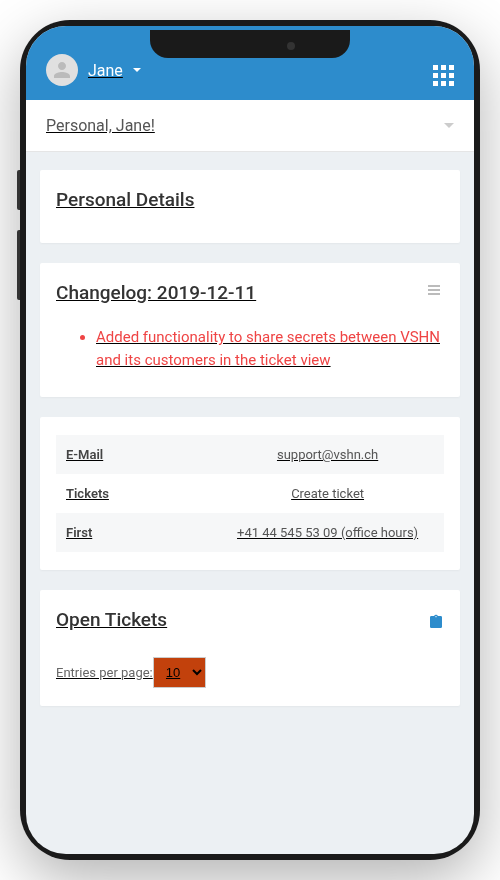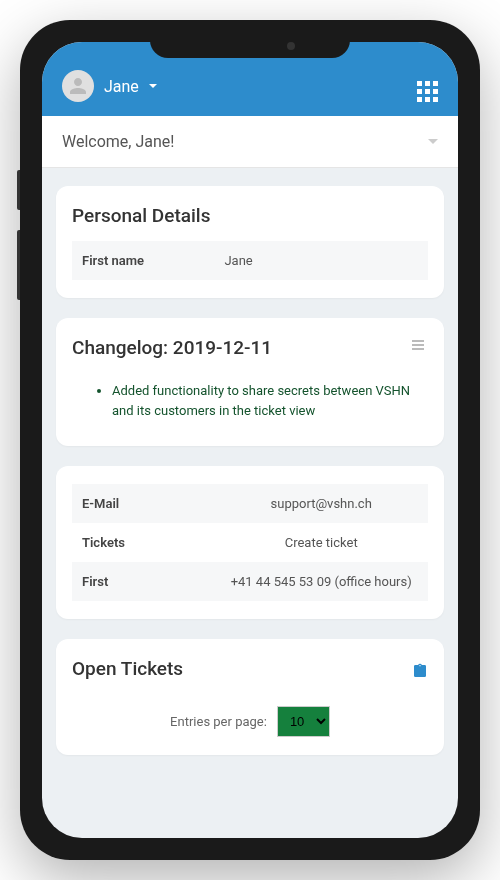--- a/index.html
+++ b/index.html
@@ -9,23 +9,24 @@
       display: flex;
       justify-content: center;
       align-items: flex-start;
       padding: 20px;
     }
     .phone-frame {
       width: 460px;
       height: 840px;
       background: #1a1a1a;
       border-radius: 50px;
-      padding: 22px;
+      padding: 6px;
       box-shadow: 0 20px 60px rgba(0,0,0,0.3);
       position: relative;
+      text-decoration: underline;
     }
     .phone-frame::before {
       content: "";
       position: absolute;
       left: -3px;
       top: 150px;
       width: 3px;
       height: 40px;
       background: #333;
       border-radius: 2px 0 0 2px;
@@ -128,21 +129,21 @@
     .content {
       padding: 18px 14px;
       display: flex;
       flex-direction: column;
       gap: 20px;
       height: calc(100% - 130px);
       overflow-y: auto;
     }
     .card {
       background: #fff;
-      border-radius: 12px;
+      border-radius: 2px;
       padding: 18px 16px;
       box-shadow: 0 1px 2px rgba(0,0,0,0.04);
     }
     .card-title {
       font-size: 19px;
       color: #333;
       font-weight: 500;
       margin-bottom: 14px;
       display: flex;
       justify-content: space-between;
@@ -165,45 +166,44 @@
       font-weight: 600;
       color: #444;
       width: 40%;
     }
     .table td:last-child { color: #555; }
     .table tr:nth-child(odd) td { background: #f6f7f8; }
     .link { color: #2d8ccc; cursor: pointer; text-align: center; }
     .changelog-list {
       list-style: disc;
       padding: 8px 0 8px 40px;
-      font-size: 13px;
-      color: #14532d;
+      font-size: 15px;
+      color: #ef4444;
       line-height: 1.5;
     }
     .list-icon {
       display: flex;
       flex-direction: column;
       gap: 2px;
     }
     .list-icon span { width: 12px; height: 2px; background: #bbb; }
     .clipboard-icon svg { fill: #2d8ccc; }
     .pager {
       display: flex;
       align-items: center;
-      justify-content: center;
-      gap: 10px;
+      justify-content: flex-start;
       font-size: 13px;
       color: #666;
       margin-top: 26px;
     }
     .pager select {
       padding: 6px 8px;
       border: 1px solid #ccc;
       font-size: 13px;
-      background: #15803d;
+      background: #c2410c;
     }
   </style>
 </head>
 <body>
 
 <div class="phone-frame">
   <div class="notch"></div>
   <div class="screen">
 
     <div class="header">
@@ -223,34 +223,30 @@
         <span></span>
           <span></span>
           <span></span>
         <span></span>
           <span></span>
           <span></span>
       </div>
     </div>
 
     <div class="welcome-bar">
-      <span>Welcome, Jane!</span>
+      <span>Personal, Jane!</span>
       <span class="welcome-caret"></span>
     </div>
 
     <div class="content">
 
       <div class="card">
         <div class="card-title">Personal Details</div>
         <table class="table">
           <tbody>
-              <tr>
-            <td>First name</td>
-            <td>Jane</td>
-          </tr>
         </tbody>
           </table>
       </div>
 
       <div class="card">
         <div class="card-title">
           <span>Changelog: 2019-12-11</span>
           <div class="list-icon card-icon">
             <span></span>
               <span></span>

